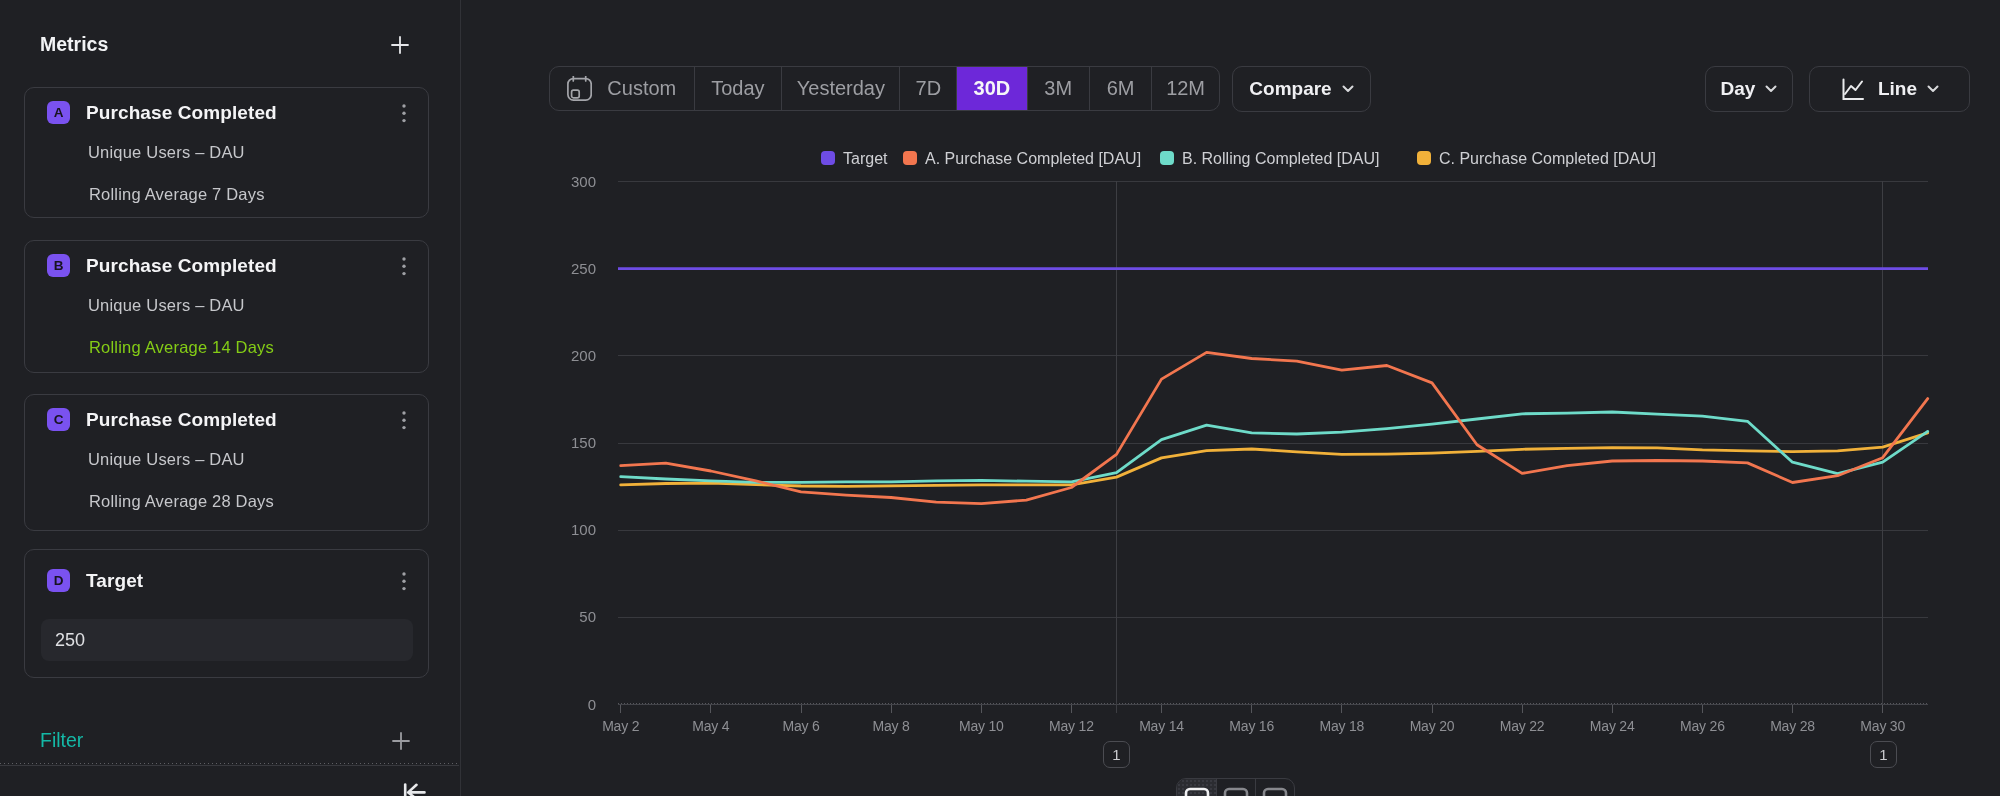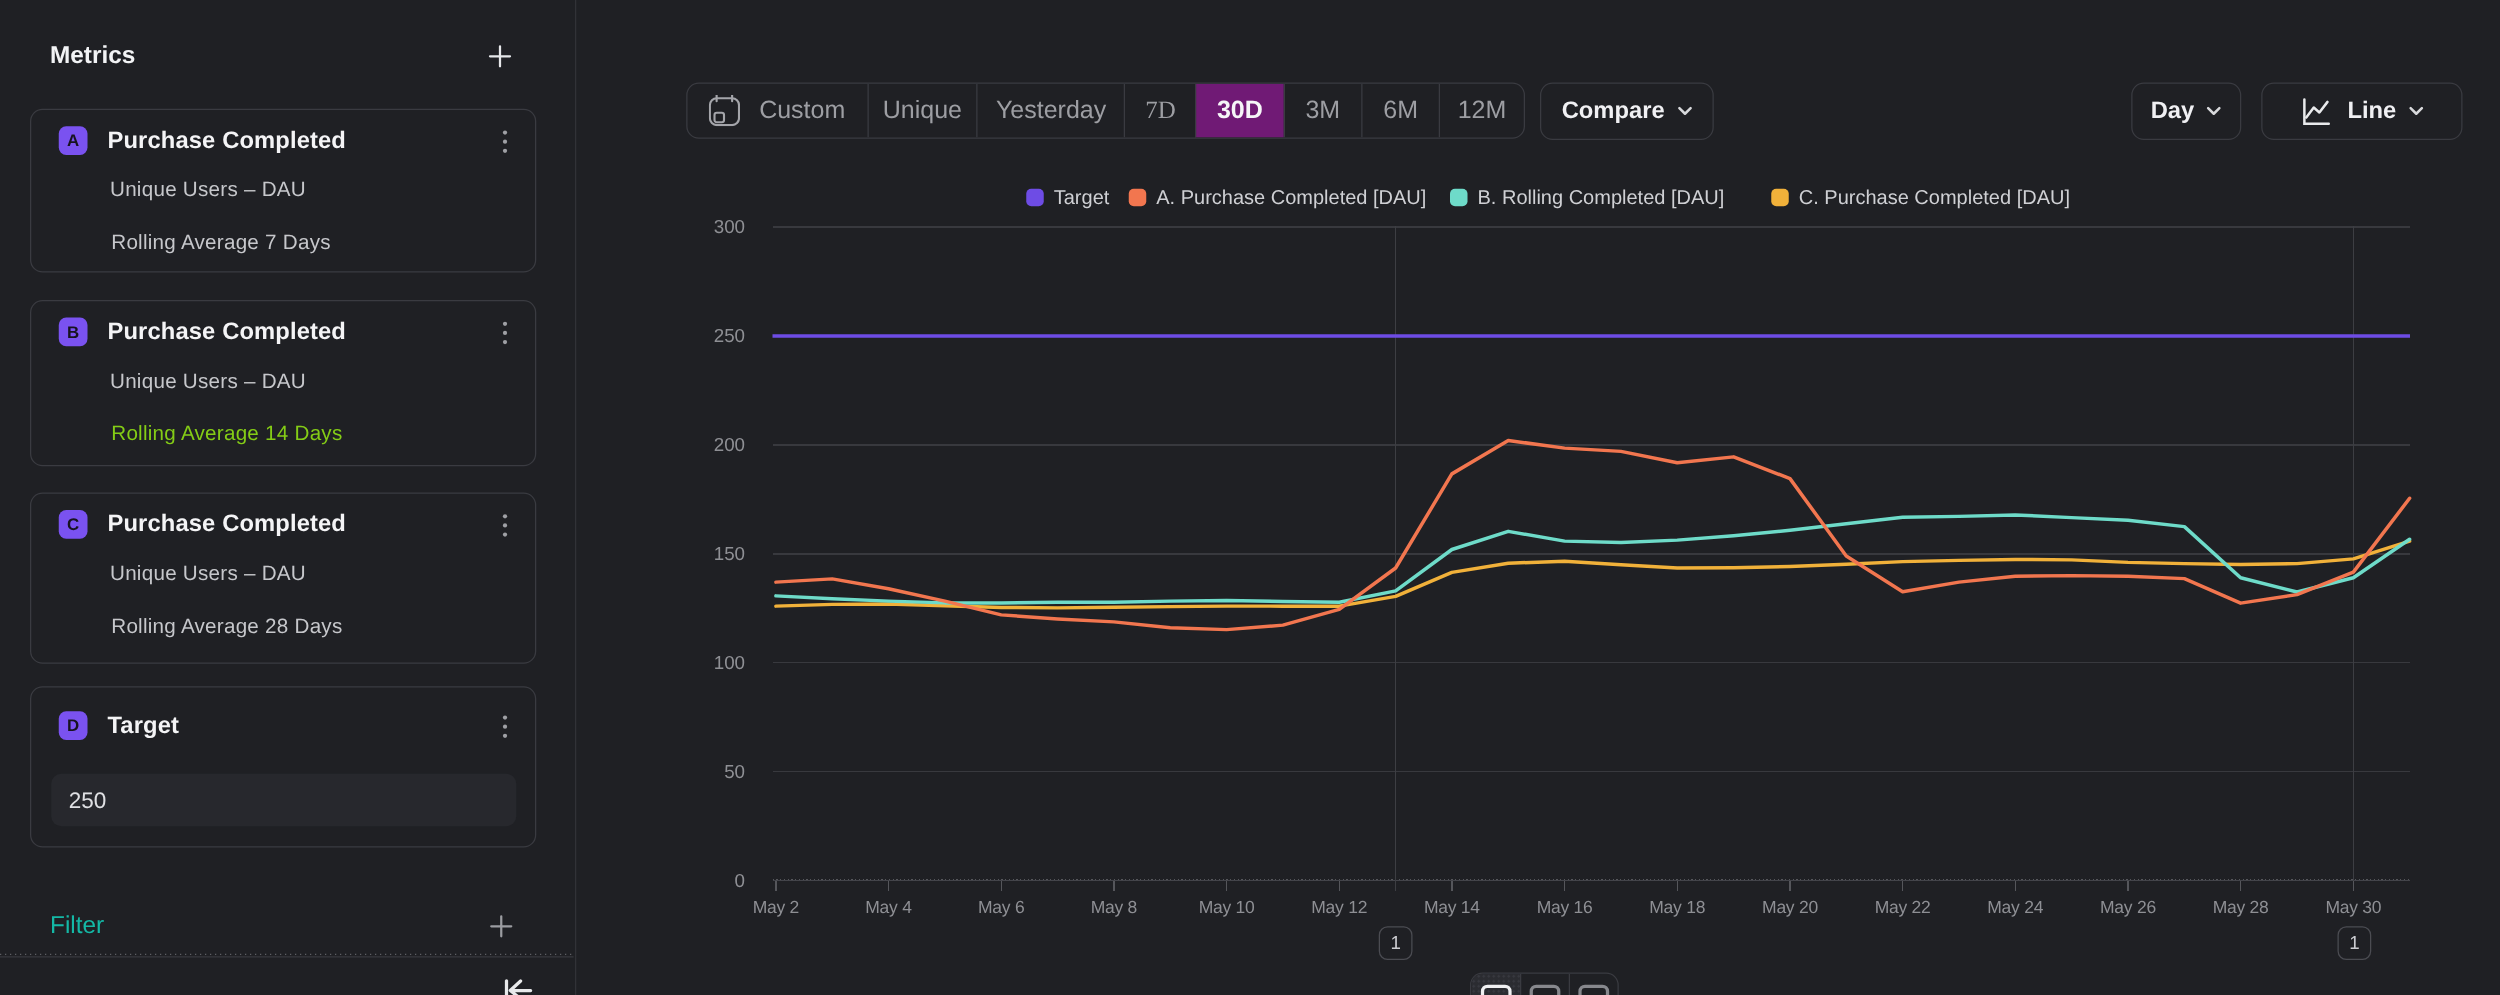--- a/index.html
+++ b/index.html
@@ -70,24 +70,24 @@
       <path d="M23.5 9.4 H 7.5 M15.5 1.8 L 7.2 9.4 M7.2 9.4 L 15.5 16" stroke="#e8e9eb" stroke-width="2.6" stroke-linecap="round" stroke-linejoin="round"></path>
     </svg>
 
 <div style="position:absolute;left:549px;top:66px;width:671px;height:45px;border:1px solid #3a3b41;border-radius:10px;box-sizing:border-box;overflow:hidden;display:flex">
 <div style="width:144px;height:100%;display:flex;align-items:center;justify-content:center;font-size:20px;box-sizing:border-box;color:#9d9ea3;"><svg width="25" height="25" viewBox="0 0 25 25" fill="none" style="margin-right:15px">
           <rect x="0.9" y="2.6" width="23.3" height="21.5" rx="5.5" stroke="#a4a5aa" stroke-width="1.7"></rect>
           <line x1="6.3" y1="0.4" x2="6.3" y2="5" stroke="#a4a5aa" stroke-width="1.7" stroke-linecap="round"></line>
           <line x1="18.7" y1="0.4" x2="18.7" y2="5" stroke="#a4a5aa" stroke-width="1.7" stroke-linecap="round"></line>
           <rect x="4.6" y="14.2" width="7.6" height="7.6" rx="1.8" stroke="#a4a5aa" stroke-width="1.7"></rect>
         </svg>Custom</div>
-<div style="width:88px;height:100%;display:flex;align-items:center;justify-content:center;font-size:20px;box-sizing:border-box;border-left:1px solid #3a3b41;color:#9d9ea3;">Unique</div>
+<div style="width:88px;height:100%;display:flex;align-items:center;justify-content:center;font-size:20px;box-sizing:border-box;border-left:1px solid #3a3b41;color:#9d9ea3;">Today</div>
 <div style="width:118.5px;height:100%;display:flex;align-items:center;justify-content:center;font-size:20px;box-sizing:border-box;border-left:1px solid #3a3b41;color:#9d9ea3;">Yesterday</div>
-<div style="width:57.0px;height:100%;display:flex;align-items:center;justify-content:center;font-size:20px;box-sizing:border-box;border-left:1px solid #3a3b41;color:#9d9ea3;font-family:Liberation Serif, serif;">7D</div>
-<div style="width:70.5px;height:100%;display:flex;align-items:center;justify-content:center;font-size:20px;box-sizing:border-box;border-left:1px solid #3a3b41;background:#701a75;color:#f6f6f8;font-weight:600;">30D</div>
+<div style="width:57.0px;height:100%;display:flex;align-items:center;justify-content:center;font-size:20px;box-sizing:border-box;border-left:1px solid #3a3b41;color:#9d9ea3;">7D</div>
+<div style="width:70.5px;height:100%;display:flex;align-items:center;justify-content:center;font-size:20px;box-sizing:border-box;border-left:1px solid #3a3b41;background:#6d28d9;color:#f6f6f8;font-weight:600;">30D</div>
 <div style="width:62.5px;height:100%;display:flex;align-items:center;justify-content:center;font-size:20px;box-sizing:border-box;border-left:1px solid #3a3b41;color:#9d9ea3;">3M</div>
 <div style="width:62.5px;height:100%;display:flex;align-items:center;justify-content:center;font-size:20px;box-sizing:border-box;border-left:1px solid #3a3b41;color:#9d9ea3;">6M</div>
 <div style="width:68px;height:100%;display:flex;align-items:center;justify-content:center;font-size:20px;box-sizing:border-box;border-left:1px solid #3a3b41;color:#9d9ea3;">12M</div>
 </div>
 <div style="position:absolute;left:1232px;top:66px;width:139px;height:46px;border:1px solid #3a3b41;border-radius:10px;box-sizing:border-box;display:flex;align-items:center;justify-content:center;font-size:19px;font-weight:600;color:#f0f0f3">Compare<svg width="12" height="8" viewBox="0 0 12 8" fill="none" style="margin-left:10px">
         <path d="M1.5 1.5 L6 6 L10.5 1.5" stroke="#d8d9dc" stroke-width="2" stroke-linecap="round" stroke-linejoin="round"></path>
       </svg></div>
     <div style="position:absolute;left:1705px;top:66px;width:88px;height:46px;border:1px solid #3a3b41;border-radius:10px;box-sizing:border-box;display:flex;align-items:center;justify-content:center;font-size:19px;font-weight:600;color:#f0f0f3">Day<svg width="12" height="8" viewBox="0 0 12 8" fill="none" style="margin-left:10px">
         <path d="M1.5 1.5 L6 6 L10.5 1.5" stroke="#d8d9dc" stroke-width="2" stroke-linecap="round" stroke-linejoin="round"></path>
       </svg></div>

